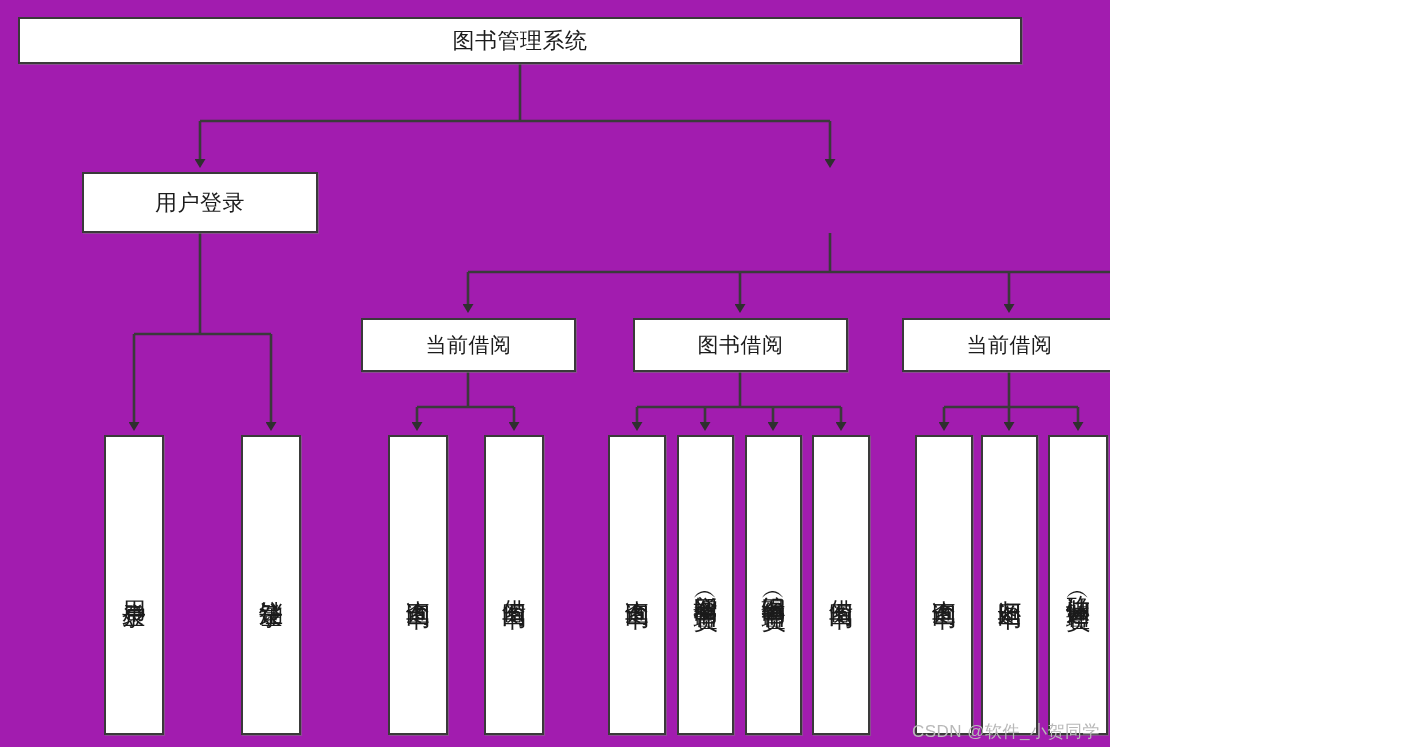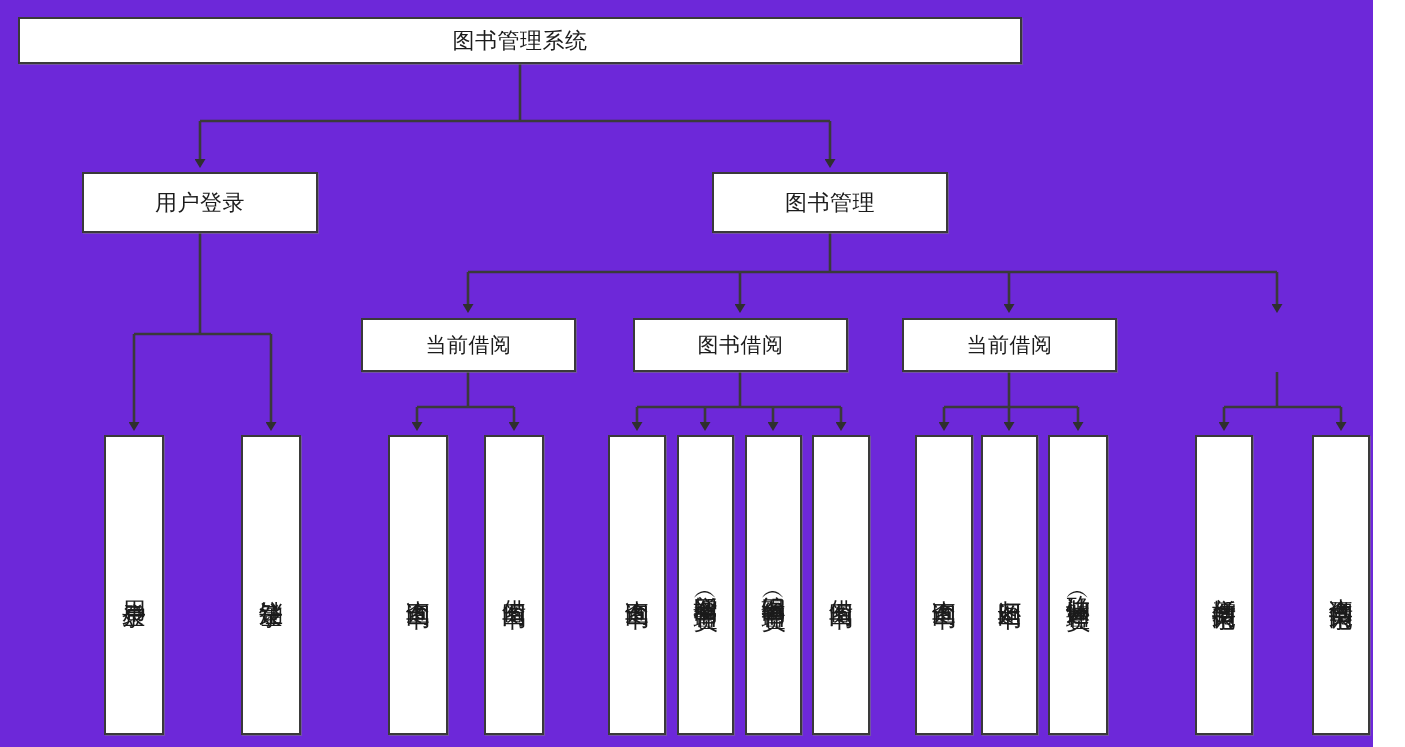--- a/index.html
+++ b/index.html
@@ -3,23 +3,23 @@
 <meta charset="utf-8">
 <title>图书管理系统 功能结构图</title>
 <style>
   html,body{margin:0;padding:0;background:#ffffff;}
   body{
     font-family:"Liberation Sans","DejaVu Sans",sans-serif;
     color:#1a1a1a;
   }
   #canvas{
     position:relative;
-    width:1373px;
+    width:1110px;
     height:747px;
-    background:#6d28d9;
+    background:#a21caf;
     overflow:hidden;
   }
   svg#wires{
     position:absolute;
     left:0; top:0;
     width:1405px;
     height:747px;
     pointer-events:none;
   }
   .node{
@@ -123,23 +123,20 @@
     </g>
   </svg>
 
   <div class="node root" style="left:18px; top:17px; width:1004px; height:47px;">
     <span class="lbl">图书管理系统</span>
   </div>
 
   <div class="node lvl1" style="left:82px; top:172px; width:236px; height:61px;">
     <span class="lbl">用户登录</span>
   </div>
-  <div class="node lvl1" style="left:712px; top:172px; width:236px; height:61px;">
-    <span class="lbl">图书管理</span>
-  </div>
 
   <div class="node lvl2" style="left:361px; top:318px; width:215px; height:54px;">
     <span class="lbl">当前借阅</span>
   </div>
   <div class="node lvl2" style="left:902px; top:318px; width:215px; height:54px;">
     <span class="lbl">当前借阅</span>
   </div>
   <div class="node lvl2" style="left:633px; top:318px; width:215px; height:54px;">
     <span class="lbl">图书借阅</span>
   </div>
@@ -181,14 +178,15 @@
     <span class="lbl">确认归还（管理员）</span>
   </div>
 
   <div class="node vert" style="left:1195px; top:435px; width:58px; height:300px;">
     <span class="lbl">新增借阅记录</span>
   </div>
   <div class="node vert" style="left:1312px; top:435px; width:58px; height:300px;">
     <span class="lbl">查询借阅记录</span>
   </div>
 
+  <div id="watermark">CSDN @软件_小贺同学</div>
 
 </div>
 
 </body></html>

